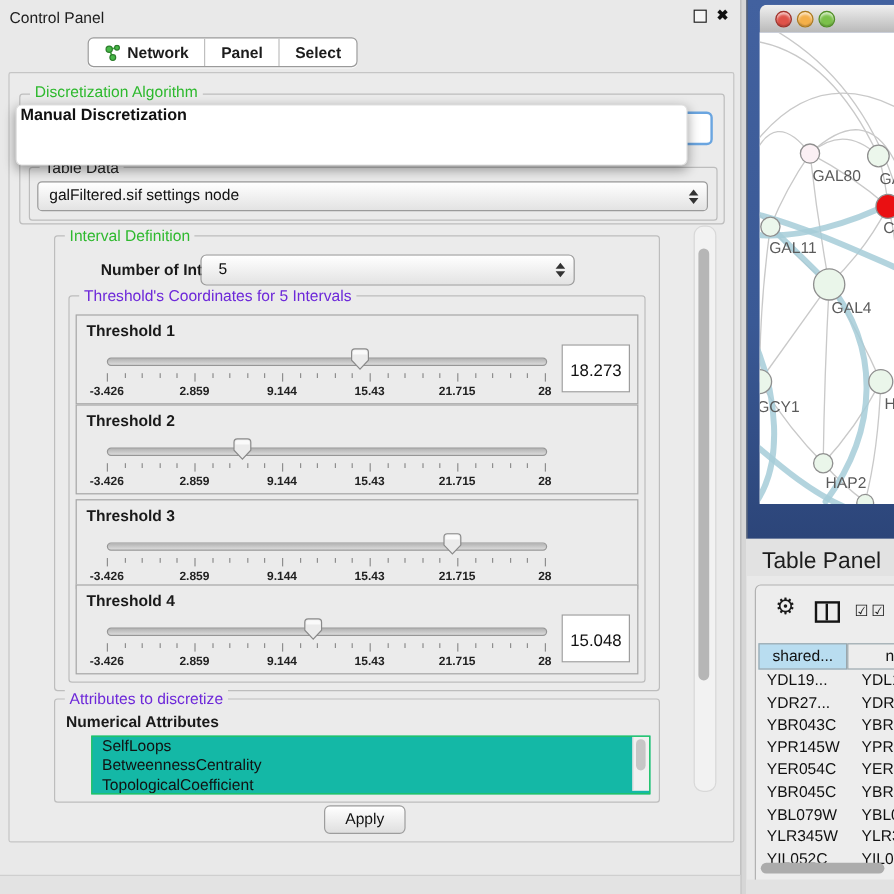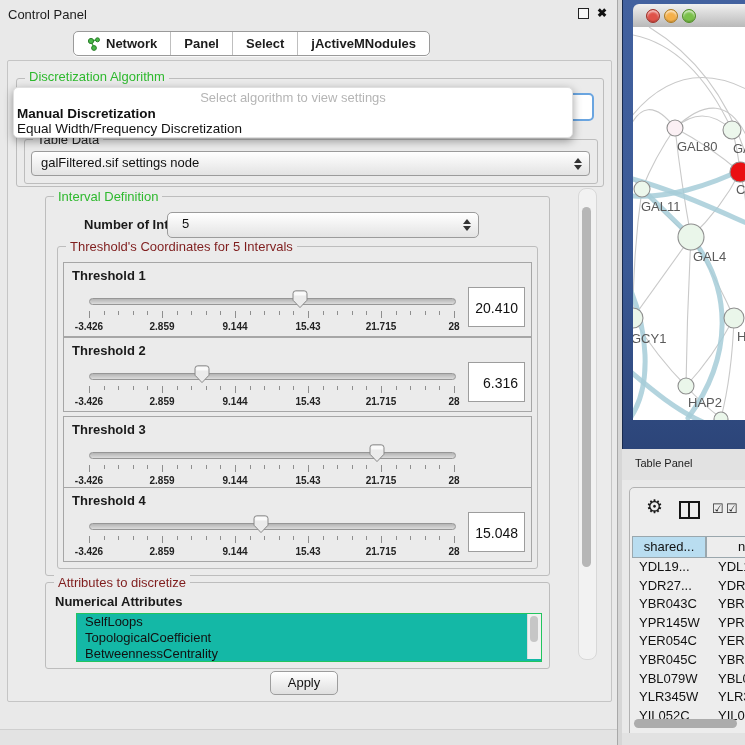--- a/index.html
+++ b/index.html
@@ -19,21 +19,21 @@
   .seg{display:flex;align-items:center;padding:0 13px;font-size:13px;font-weight:bold;color:#1c1c1c;border-right:1px solid #bfbfbf;cursor:pointer;white-space:nowrap;}
   .seg:last-child{border-right:none;}
   .seg.sel{background:#8e8e8e;color:#efefef;border-right:1px solid #7f7f7f;}
   .seg .tabicon{margin-right:5px;display:inline-block;}
 
   .content{left:7px;top:60px;width:603px;height:640px;background:#ebebeb;border:1px solid #c5c5c5;border-radius:2px;}
 
   .group{position:absolute;border:1px solid #bdbdbd;border-radius:3px;}
   .group-title{position:absolute;top:-8px;left:8px;background:#ebebeb;padding:0 4px;font-size:13px;white-space:nowrap;}
   .t-green{color:#2eb92e;}
-  .t-blue{color:#7f1d1d;}
+  .t-blue{color:#6d28d9;}
   .t-dark{color:#222;}
 
   .combo{position:absolute;background:linear-gradient(#ffffff,#e3e3e3);border:1px solid #9b9b9b;border-radius:4px;font-size:13px;color:#111;cursor:pointer;}
   .combo .cval{position:absolute;left:9px;top:3px;}
   .spin{position:absolute;right:8px;top:50%;transform:translateY(-50%);width:7px;height:12px;}
   .spin .up{position:absolute;top:0;left:0;width:0;height:0;border-left:4px solid transparent;border-right:4px solid transparent;border-bottom:5px solid #333;}
   .spin .dn{position:absolute;bottom:0;left:0;width:0;height:0;border-left:4px solid transparent;border-right:4px solid transparent;border-top:5px solid #333;}
 
   .focus-combo{position:absolute;left:30px;top:93px;width:560px;height:24px;background:#fff;border:2px solid #6aa5e0;border-radius:5px;z-index:5;}
 
@@ -71,21 +71,21 @@
   .net-window{position:absolute;left:622px;top:0;width:123px;height:449px;background:linear-gradient(180deg,#42619f 0%,#3a5995 60%,#2c4579 100%);border-left:1px solid #182a4d;}
   .nw-titlebar{position:absolute;left:10px;top:4px;width:113px;height:23px;background:linear-gradient(#f0f0f0,#b9b9b9);border-top-left-radius:6px;border-bottom:1px solid #8d8d8d;}
   .tl{position:absolute;top:5px;width:12px;height:12px;border-radius:50%;box-shadow:inset 0 2px 2px rgba(255,255,255,.65), inset 0 -1px 1px rgba(0,0,0,.2);cursor:pointer;}
   .tl.red{left:13px;background:#df5249;border:1px solid #9d322b;}
   .tl.yellow{left:31px;background:#f4b04a;border:1px solid #aa7a22;}
   .tl.green{left:49px;background:#7bc14a;border:1px solid #518e28;}
   .nw-canvas{position:absolute;left:10px;top:27px;width:113px;height:393px;background:#fff;overflow:hidden;}
 
   
   .tp-titlebar{position:absolute;left:622px;top:449px;width:123px;height:31px;background:#e2e2e2;}
-  .tp-title{position:absolute;left:13px;top:8px;font-size:11px;color:#1d1d1d;}
+  .tp-title{position:absolute;left:13px;top:8px;font-size:19px;color:#1d1d1d;}
   .tp-body{position:absolute;left:629px;top:487px;width:130px;height:246px;background:#ededed;border:1px solid #b2b2b2;border-top-left-radius:5px;}
   .gear{position:absolute;left:16px;top:9px;font-size:19px;color:#1b1b1b;line-height:20px;cursor:pointer;}
   .split-icon{position:absolute;left:49px;top:13px;width:17px;height:14px;border:2px solid #151515;cursor:pointer;}
   .split-icon:before{content:"";position:absolute;left:7px;top:0;width:2px;height:14px;background:#151515;}
   .chk{position:absolute;top:14px;font-size:13px;color:#1b1b1b;cursor:pointer;line-height:13px;}
   .t-header{position:absolute;left:2px;top:48px;height:22px;display:flex;}
   .t-hcell{box-sizing:border-box;border:1px solid #9aa7ad;font-size:13px;color:#111;line-height:20px;cursor:pointer;}
   .t-rows{position:absolute;left:2px;top:70px;width:128px;}
   .t-row{display:flex;height:18.6px;cursor:pointer;}
   .t-cell{font-size:13px;color:#111;line-height:18.6px;white-space:nowrap;overflow:hidden;}
@@ -117,23 +117,20 @@
             <circle cx="10.5" cy="2.8" r="2" fill="#47b847" stroke="#2c7d2c"></circle>
             <circle cx="7" cy="11" r="2.4" fill="#47b847" stroke="#2c7d2c"></circle>
           </svg>
           <span>Network</span>
         </div>
         <div class="seg">
           <span>Panel</span>
         </div>
         <div class="seg">
           <span>Select</span>
-        </div>
-        <div class="seg">
-          <span>jActiveMNodules</span>
         </div>
       </div>
 
     <div class="abs content"></div>
 
     <div class="group" style="left:16px;top:78px;width:586px;height:107px;">
       <div class="group-title t-green" style="top:-10px;">Discretization Algorithm</div>
     </div>
     <div class="focus-combo"></div>
 
@@ -198,21 +195,21 @@
             <div class="tlabel" style="left: 73px;">2.859</div>
             <div class="tlabel" style="left: 146px;">9.144</div>
             <div class="tlabel" style="left: 219px;">15.43</div>
             <div class="tlabel" style="left: 292px;">21.715</div>
             <div class="tlabel" style="left: 365px;">28</div>
             <div class="thumb" style="left: 202.677px;"><svg width="16" height="19" viewBox="0 0 16 19">
                 <path d="M1,3.5 Q1,0.8 3.8,0.8 L12.2,0.8 Q15,0.8 15,3.5 L15,10.2 L8,17.6 L1,10.2 Z" fill="#ebebeb" stroke="#8a8a8a"></path>
                 <path d="M2.2,3.6 Q2.2,1.9 4,1.9 L12,1.9 Q13.8,1.9 13.8,3.6 L13.8,5.5 L2.2,5.5 Z" fill="#fafafa"></path>
               </svg></div>
           </div>
-          <div class="vbox">20.410</div>
+          <div class="vbox">18.273</div>
         </div>
         <div class="th-panel" style="top: 337px;">
           <div class="th-label">Threshold 2</div>
           <div class="slider">
             <div class="track"></div>
             <div class="tick major" style="left: 0px;"></div>
             <div class="tick minor" style="left: 14.6px;"></div>
             <div class="tick minor" style="left: 29.2px;"></div>
             <div class="tick minor" style="left: 43.8px;"></div>
             <div class="tick minor" style="left: 58.4px;"></div>
@@ -241,21 +238,20 @@
             <div class="tlabel" style="left: 73px;">2.859</div>
             <div class="tlabel" style="left: 146px;">9.144</div>
             <div class="tlabel" style="left: 219px;">15.43</div>
             <div class="tlabel" style="left: 292px;">21.715</div>
             <div class="tlabel" style="left: 365px;">28</div>
             <div class="thumb" style="left: 105.149px;"><svg width="16" height="19" viewBox="0 0 16 19">
                 <path d="M1,3.5 Q1,0.8 3.8,0.8 L12.2,0.8 Q15,0.8 15,3.5 L15,10.2 L8,17.6 L1,10.2 Z" fill="#ebebeb" stroke="#8a8a8a"></path>
                 <path d="M2.2,3.6 Q2.2,1.9 4,1.9 L12,1.9 Q13.8,1.9 13.8,3.6 L13.8,5.5 L2.2,5.5 Z" fill="#fafafa"></path>
               </svg></div>
           </div>
-          <div class="vbox">6.316</div>
         </div>
         <div class="th-panel" style="top: 416px;">
           <div class="th-label">Threshold 3</div>
           <div class="slider">
             <div class="track"></div>
             <div class="tick major" style="left: 0px;"></div>
             <div class="tick minor" style="left: 14.6px;"></div>
             <div class="tick minor" style="left: 29.2px;"></div>
             <div class="tick minor" style="left: 43.8px;"></div>
             <div class="tick minor" style="left: 58.4px;"></div>
@@ -337,41 +333,39 @@
         </div>
       </div>
 
     <div class="group" style="left:45px;top:582px;width:503px;height:85px;">
       <div class="group-title t-blue">Attributes to discretize</div>
     </div>
     <div class="bold-label" style="left:55px;top:594px;">Numerical Attributes</div>
     <div class="listbox">
       <div id="attr-items">
           <div class="list-item">SelfLoops</div>
+          <div class="list-item">BetweennessCentrality</div>
           <div class="list-item">TopologicalCoefficient</div>
-          <div class="list-item">BetweennessCentrality</div>
         </div>
       <div class="list-scroll">
           <div class="list-thumb"></div>
         </div>
     </div>
 
     <div class="apply-btn">Apply</div>
 
     <div class="v-scroll">
         <div class="v-thumb"></div>
       </div>
 
     <div class="bottom-strip"></div>
 
     <div class="popup">
-      <div class="popup-prompt">Select algorithm to view settings</div>
       <div id="popup-options">
           <div class="popup-opt bold">Manual Discretization</div>
-          <div class="popup-opt">Equal Width/Frequency Discretization</div>
         </div>
     </div>
   </div>
   <div class="panel-gap"></div>
 
   <div class="net-window">
     <div class="nw-titlebar">
       <div class="tl red"></div>
       <div class="tl yellow"></div>
       <div class="tl green"></div>

